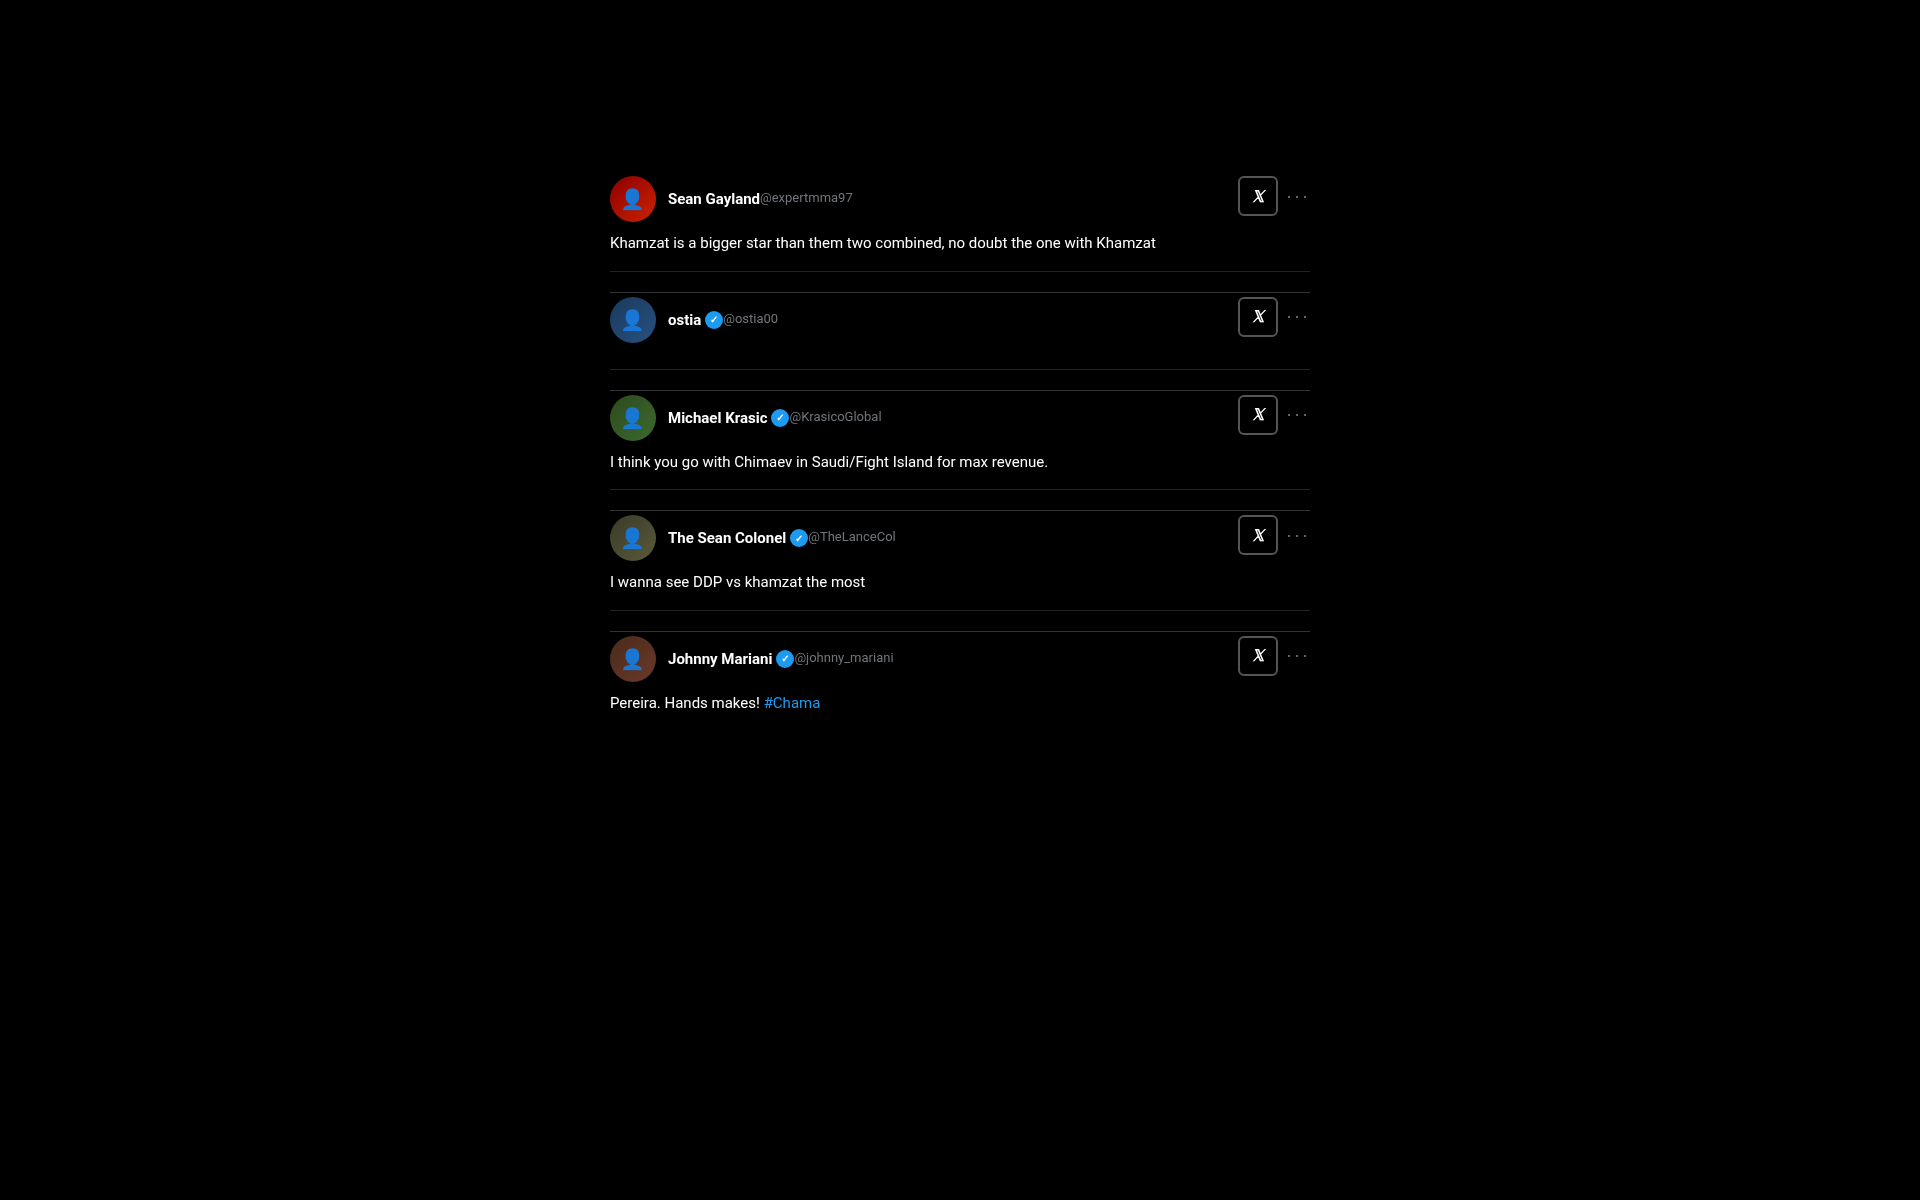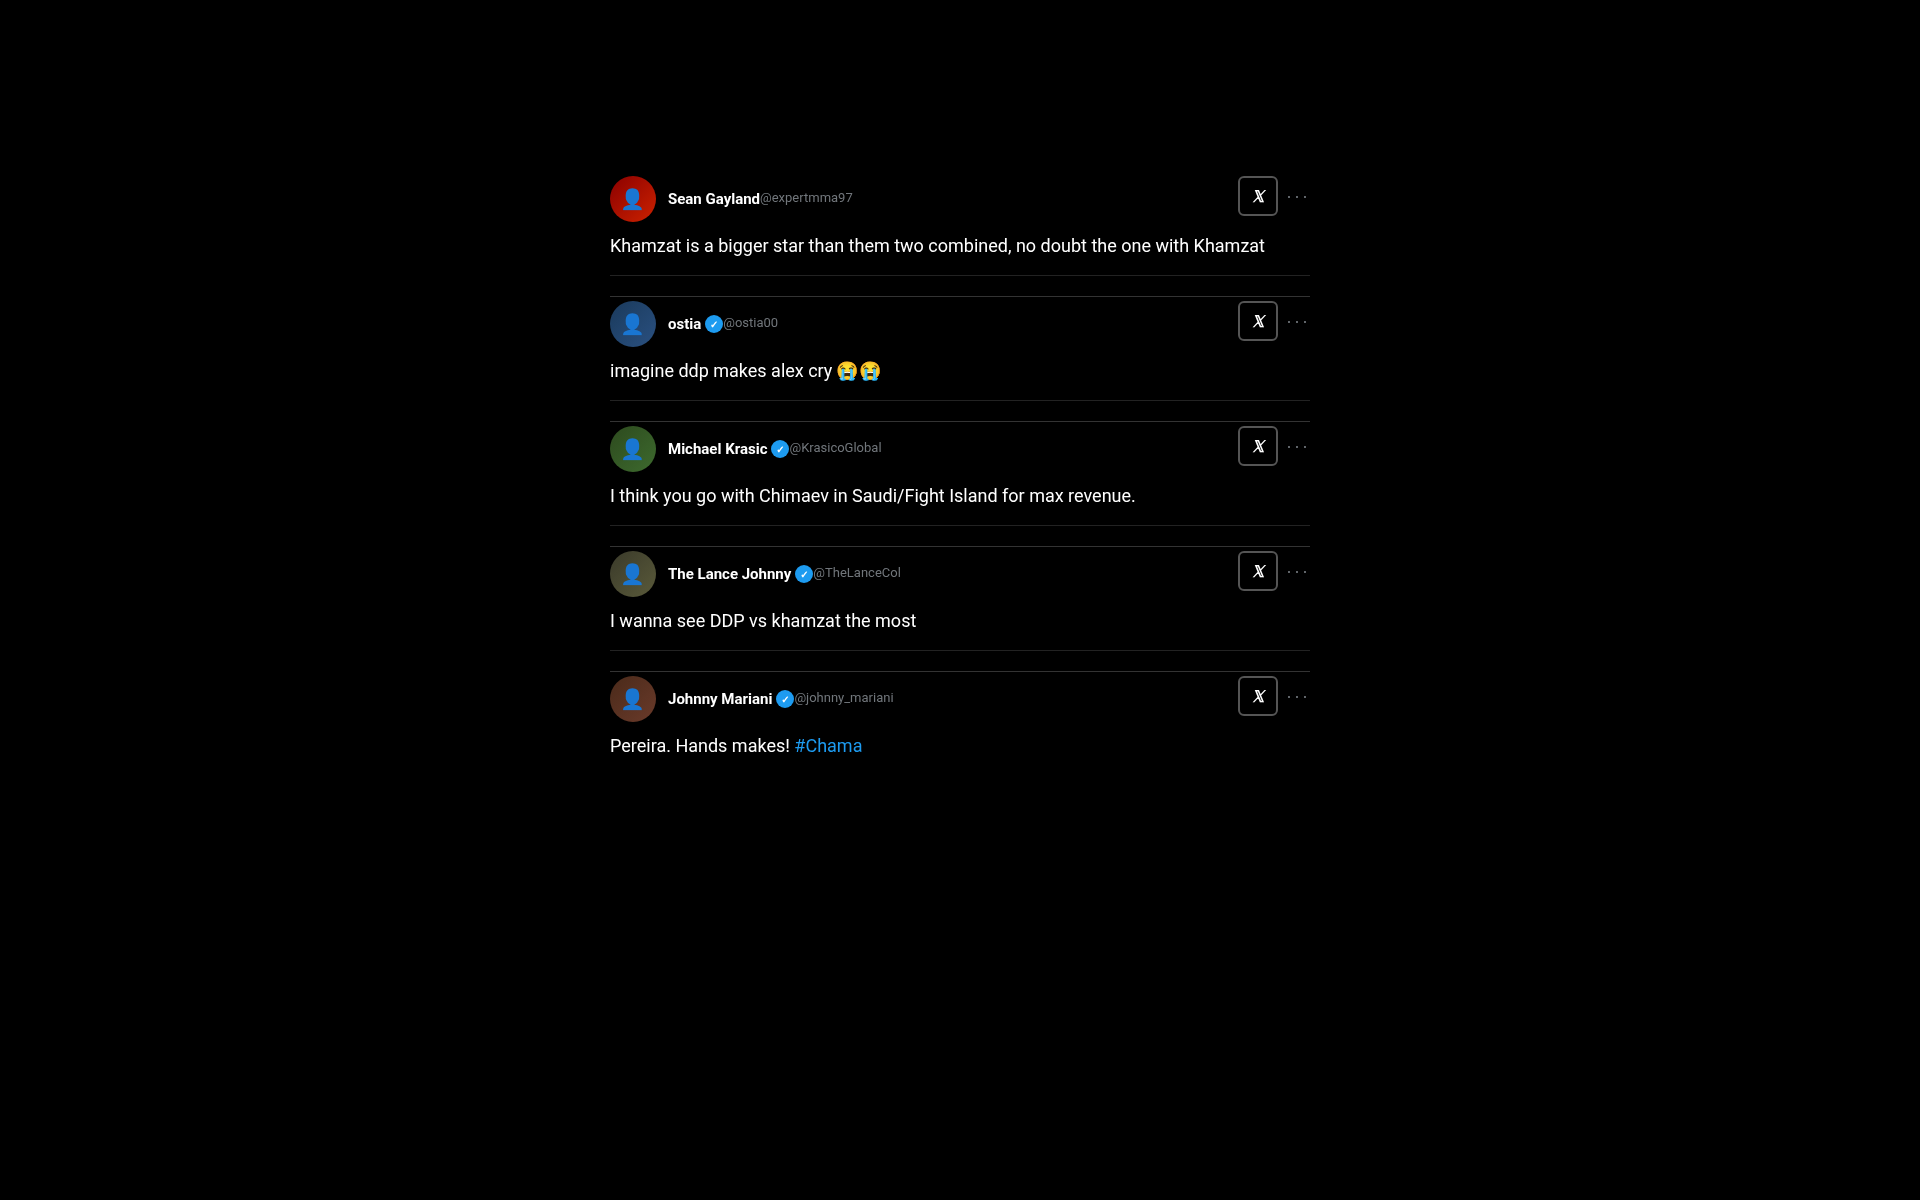--- a/index.html
+++ b/index.html
@@ -146,21 +146,21 @@
       border: none;
       color: #71767b;
       font-size: 18px;
       cursor: pointer;
       display: flex;
       align-items: center;
       letter-spacing: 2px;
     }
 
     .tweet-content {
-      font-size: 18px;
+      font-size: 15px;
       line-height: 1.5;
       color: #ffffff;
       padding-left: 0;
     }
 
     .hashtag {
       color: #1d9bf0;
       text-align: right;
     }
 
@@ -218,23 +218,20 @@
             <span class="username">@ostia00</span>
           </div>
         </div>
         <div class="tweet-actions">
           <button class="x-button">
             <span class="x-icon-inner">𝕏</span>
           </button>
           <button class="more-button">···</button>
         </div>
       </div>
-      <div class="tweet-content">
-        <span>imagine ddp makes alex cry 😭😭</span>
-      </div>
     </div>
     <div class="tweet-item">
       <hr class="divider">
       <div class="tweet-header">
         <div class="tweet-user">
           <div class="avatar avatar-michael">
             <span class="avatar-person">👤</span>
           </div>
           <div class="user-info">
             <div class="display-name">
@@ -259,21 +256,21 @@
     </div>
     <div class="tweet-item">
       <hr class="divider">
       <div class="tweet-header">
         <div class="tweet-user">
           <div class="avatar avatar-lance">
             <span class="avatar-person">👤</span>
           </div>
           <div class="user-info">
             <div class="display-name">
-              <span>The Lance Johnny</span>
+              <span>The Sean Colonel</span>
               <span class="verified-badge">
                 <span class="verified-check">✓</span>
               </span>
             </div>
             <span class="username">@TheLanceCol</span>
           </div>
         </div>
         <div class="tweet-actions">
           <button class="x-button">
             <span class="x-icon-inner">𝕏</span>

